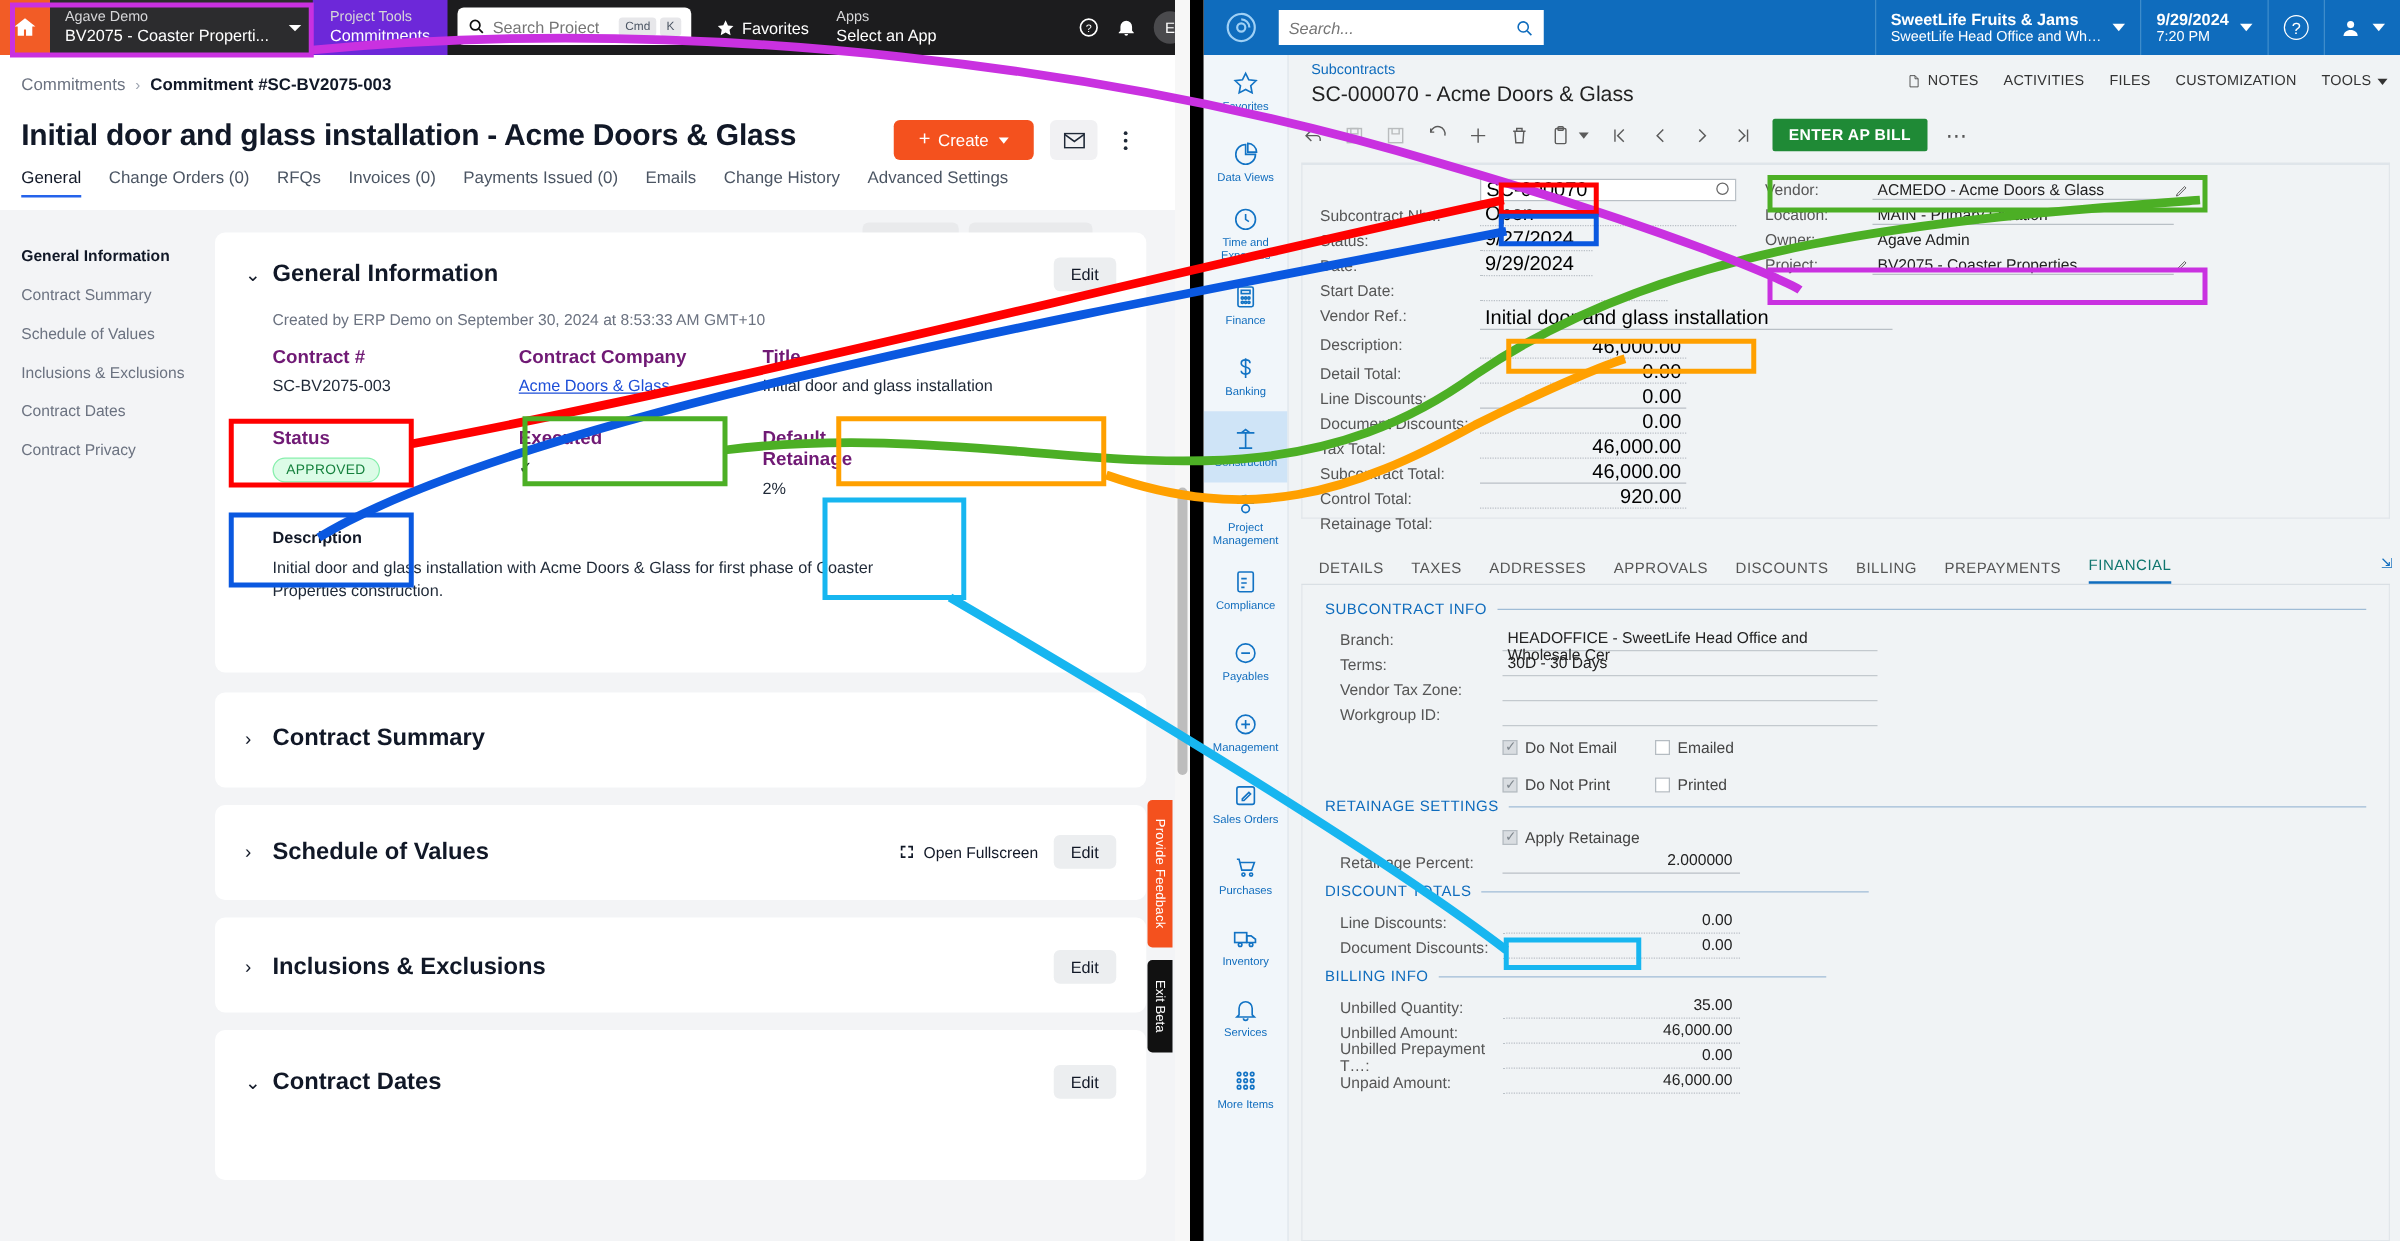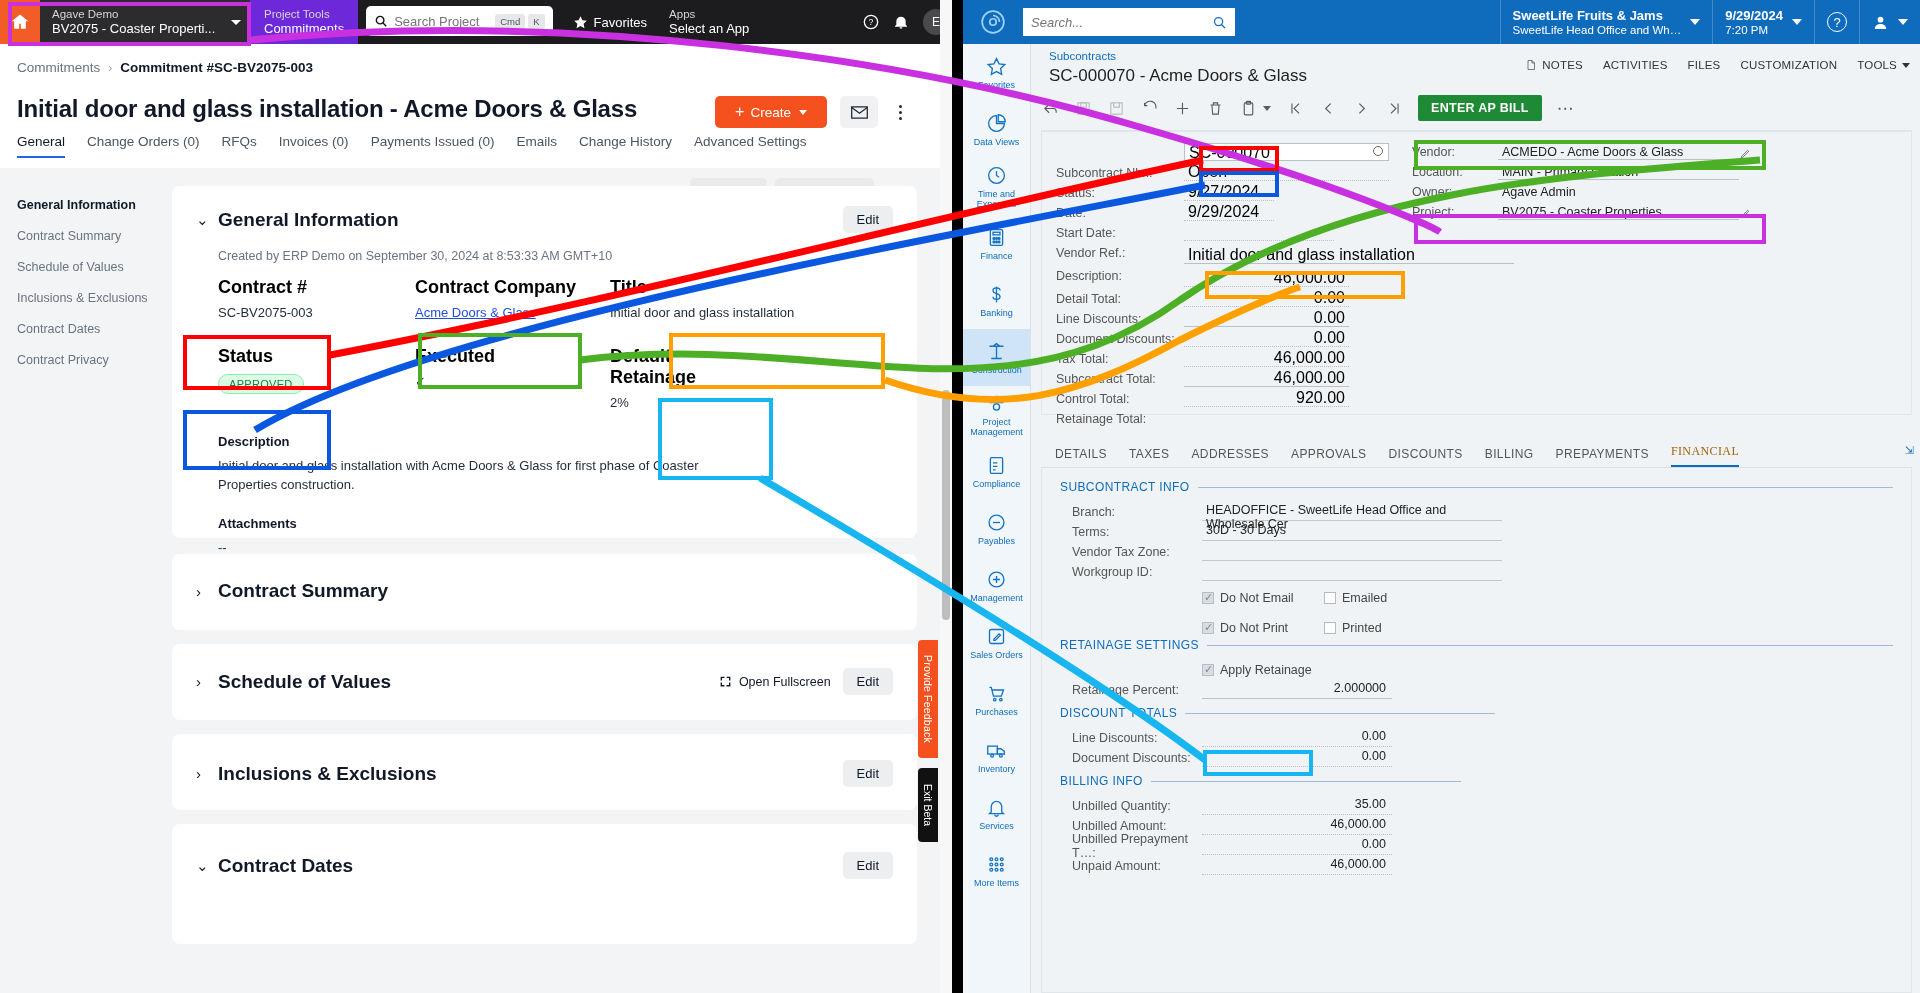--- a/index.html
+++ b/index.html
@@ -93,21 +93,21 @@
   .card-head { display: flex; align-items: center; padding: 20px 24px 0 24px; }
   .chev { color: #111827; font-size: 15px; width: 22px; }
   .card-title { font-size: 19px; font-weight: 700; color: #111827; }
   .card-edit { margin-left: auto; background: #eceef0; border-radius: 5px; font-size: 13px;
     color: #111827; padding: 6px 14px; }
   .meta { font-size: 12.5px; color: #6b7280; padding: 16px 24px 0 46px; }
 
   .fields { padding: 14px 24px 0 46px; position: relative; }
   .frow { display: flex; }
   .fld { }
-  .fld .lab { font-size: 18px; font-weight: 700; color: #000000; margin-bottom: 7px; }
+  .fld .lab { font-size: 15px; font-weight: 700; color: #701a75; margin-bottom: 7px; }
   .fld .val { font-size: 13px; color: #1f2937; }
   .fld .val a { color: #1d4ed8; }
   .pill { display: inline-block; font-size: 11px; color: #15803d; background: #dcfce7;
     border: 1px solid #86efac; border-radius: 999px; padding: 3px 10px; letter-spacing: .3px; }
   .sect-lab { font-size: 13px; font-weight: 700; color: #111827; }
   .sect-txt { font-size: 13px; color: #1f2937; line-height: 19px; max-width: 540px; margin-top: 7px; }
 
   
   #right-app {
     position: absolute; left: 963px; top: 0; width: 957px; height: 993px;
@@ -169,21 +169,21 @@
   .ff2 .fl { width: 86px; font-size: 12.5px; color: #555; }
   .ff2 .fv { font-size: 12.5px; color: #222; flex: 1; border-bottom: 1px solid transparent; padding-left: 4px;}
   .ff2 .fv.u { border-bottom: 1px solid #b9c0c6; }
   .pen { width: 13px; height: 13px; }
   .pen svg { width: 13px; height: 13px; stroke: #555; fill: none; stroke-width: 1.4; }
 
   .a-tabs { position: absolute; left: 10px; top: 396px; right: 8px; height: 28px;
     border-bottom: 1px solid #d9dfe4; display: flex; align-items: flex-end; gap: 22px;
     font-size: 12px; color: #555; letter-spacing: .4px; padding-left: 14px; }
   .a-tabs .t { padding-bottom: 6px; }
-  .a-tabs .t.on { color: #a16207; border-bottom: 2px solid #0f6cbd; font-weight: 400; font-family: Liberation Serif, serif;}
+  .a-tabs .t.on { color: #0f766e; border-bottom: 2px solid #0f6cbd; font-weight: 400;}
   .a-tabexp { position: absolute; right: 6px; top: 400px; font-size: 11px; color: #0f6cbd; }
 
   .a-panel { position: absolute; left: 10px; top: 424px; right: 8px; bottom: 0; background: #f0f3f5;
     border: 1px solid #e1e6ea; border-top: 0; padding: 12px 0 0 0; }
   .grp { display: flex; align-items: center; margin: 0 18px 8px 18px; }
   .grp .gt { font-size: 12px; color: #0f6cbd; letter-spacing: .4px; white-space: nowrap; }
   .grp .gl { flex: 1; height: 1px; background: #9fbcd6; margin-left: 8px; }
   .grp.short .gl { flex: 0 0 310px; }
   .pf { display: flex; align-items: center; height: 20px; padding-left: 30px; }
   .pf .pl { width: 130px; font-size: 12.5px; color: #555; }
@@ -363,24 +363,20 @@
             </div>
             <div class="fld" style="width:220px;">
               <div class="lab" style="max-width:80px;">Default Retainage</div>
               <div class="val">2%</div>
             </div>
           </div>
 
           <div style="margin-bottom:22px;">
             <div class="sect-lab">Description</div>
             <div class="sect-txt">Initial door and glass installation with Acme Doors &amp; Glass for first phase of Coaster Properties construction.</div>
-          </div>
-          <div>
-            <div class="sect-lab">Attachments</div>
-            <div class="sect-txt">--</div>
           </div>
         </div>
       </div>
 
       <div class="card" style="top:386px; height:76px;">
         <div class="card-head" style="padding-top:26px;">
           <span class="chev">›</span>
           <span class="card-title">Contract Summary</span>
         </div>
       </div>

